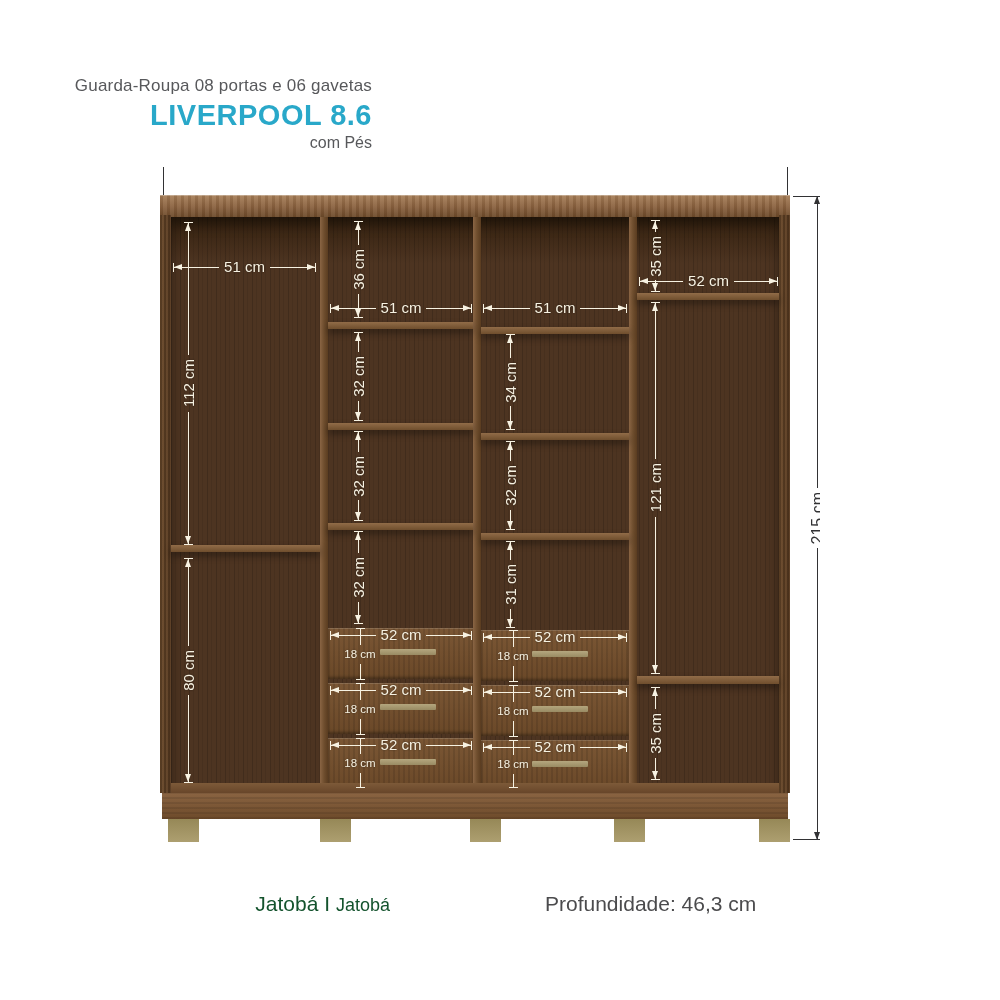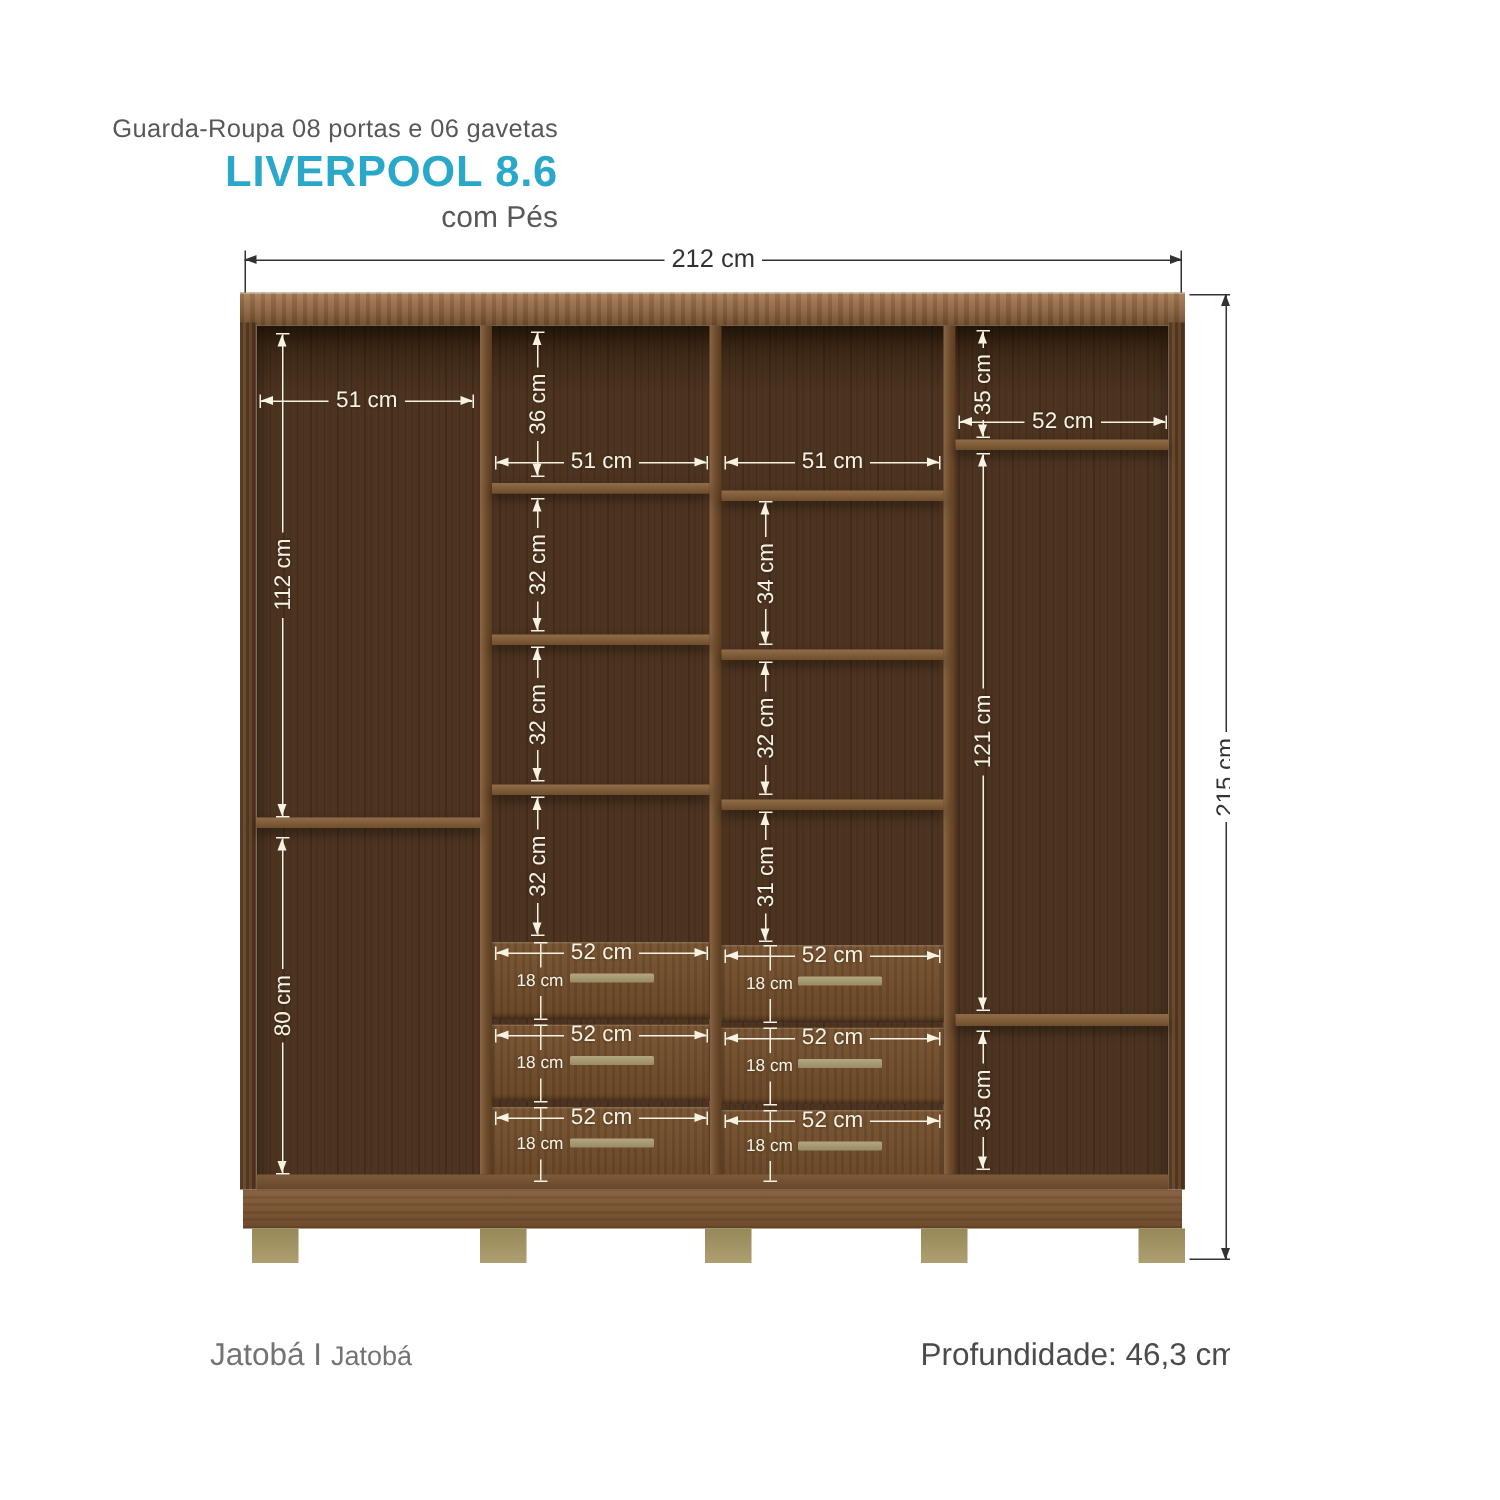--- a/index.html
+++ b/index.html
@@ -3,21 +3,21 @@
 <meta charset="utf-8">
 <style>
   html,body{margin:0;padding:0;background:#fff;}
   .canvas{position:relative;width:820px;height:1000px;background:#fff;
           font-family:"Liberation Sans",sans-serif;overflow:hidden;}
 
   
   .hdr{position:absolute;top:76px;left:60px;width:312px;text-align:right;}
   .hdr .sub{font-size:17px;color:var(--text-gray,#57585b);letter-spacing:.2px;}
   .hdr .ttl{font-size:29px;font-weight:bold;color:var(--accent,#29a8c9);margin-top:3px;letter-spacing:.5px;text-align:right;}
-  .hdr .var{font-size:20px;color:var(--text-gray,#57585b);margin-top:2px;}
+  .hdr .var{font-size:16px;color:var(--text-gray,#57585b);margin-top:2px;}
 
   
   .topboard{position:absolute;left:160px;top:195px;width:630px;height:22px;
     background:repeating-linear-gradient(90deg,rgba(60,35,15,.12) 0 3px,rgba(255,255,255,.05) 3px 7px),
                linear-gradient(180deg,#a8805a,#8a6240 55%,#6d4b2b);
     box-shadow:inset 0 1px 0 rgba(255,255,255,.3);}
   .wall{position:absolute;top:215px;height:578px;width:11px;
     background:repeating-linear-gradient(90deg,rgba(0,0,0,.18) 0 2px,rgba(255,255,255,.03) 2px 4px),
                linear-gradient(90deg,#6b4a2b,#583a20);}
   .interior{position:absolute;left:171px;top:217px;width:608px;height:576px;
@@ -66,42 +66,37 @@
   .dimv.hlbl{width:48px;}
   .dimv.hlbl .lbl{writing-mode:horizontal-tb;transform:none;font-size:11.5px;margin:2px 0;}
   .dim-dark{color:var(--dim-dark,#323234);}
   .dimh.dim-dark{font-size:17px;}
   .dimv.dim-dark{font-size:16px;}
   .dimh.dim-dark .lbl,.dimv.dim-dark .lbl{text-shadow:none;}
   .tickv{position:absolute;width:1px;background:var(--dim-dark,#323234);}
   .tickh{position:absolute;height:1px;background:var(--dim-dark,#323234);}
 
   
-  .finish{position:absolute;left:140px;top:892px;width:250px;text-align:left;
-          color:#737373;font-size:21px;}
+  .finish{position:absolute;left:140px;top:892px;width:250px;text-align:right;
+          color:#14532d;font-size:21px;}
   .finish .sec{font-size:18px;}
-  .depth{position:absolute;left:545px;top:892px;width:280px;text-align:right;
+  .depth{position:absolute;left:545px;top:892px;width:280px;text-align:left;
          color:#4b4b4d;font-size:21px;}
 </style>
 </head>
 <body>
 
 <div class="canvas">
 
   <div class="hdr">
     <div class="sub">Guarda-Roupa 08 portas e 06 gavetas</div>
     <div class="ttl">LIVERPOOL 8.6</div>
     <div class="var">com Pés</div>
   </div>
 
-  <div class="dimh dim-dark" style="left:163px;top:166px;width:625px;">
-    <i class="ln a"></i>
-      <span class="lbl">212 cm</span>
-      <i class="ln b"></i>
-  </div>
   <div class="tickv" style="left:163px;top:167px;height:33px;"></div>
   <div class="tickv" style="left:787px;top:167px;height:33px;"></div>
 
   <div class="dimv dim-dark" style="left:807px;top:196px;height:644px;">
     <i class="ln a"></i>
       <span class="lbl">215 cm</span>
       <i class="ln b"></i>
   </div>
   <div class="tickh" style="left:793px;top:196px;width:33px;"></div>
   <div class="tickh" style="left:793px;top:839px;width:33px;"></div>

